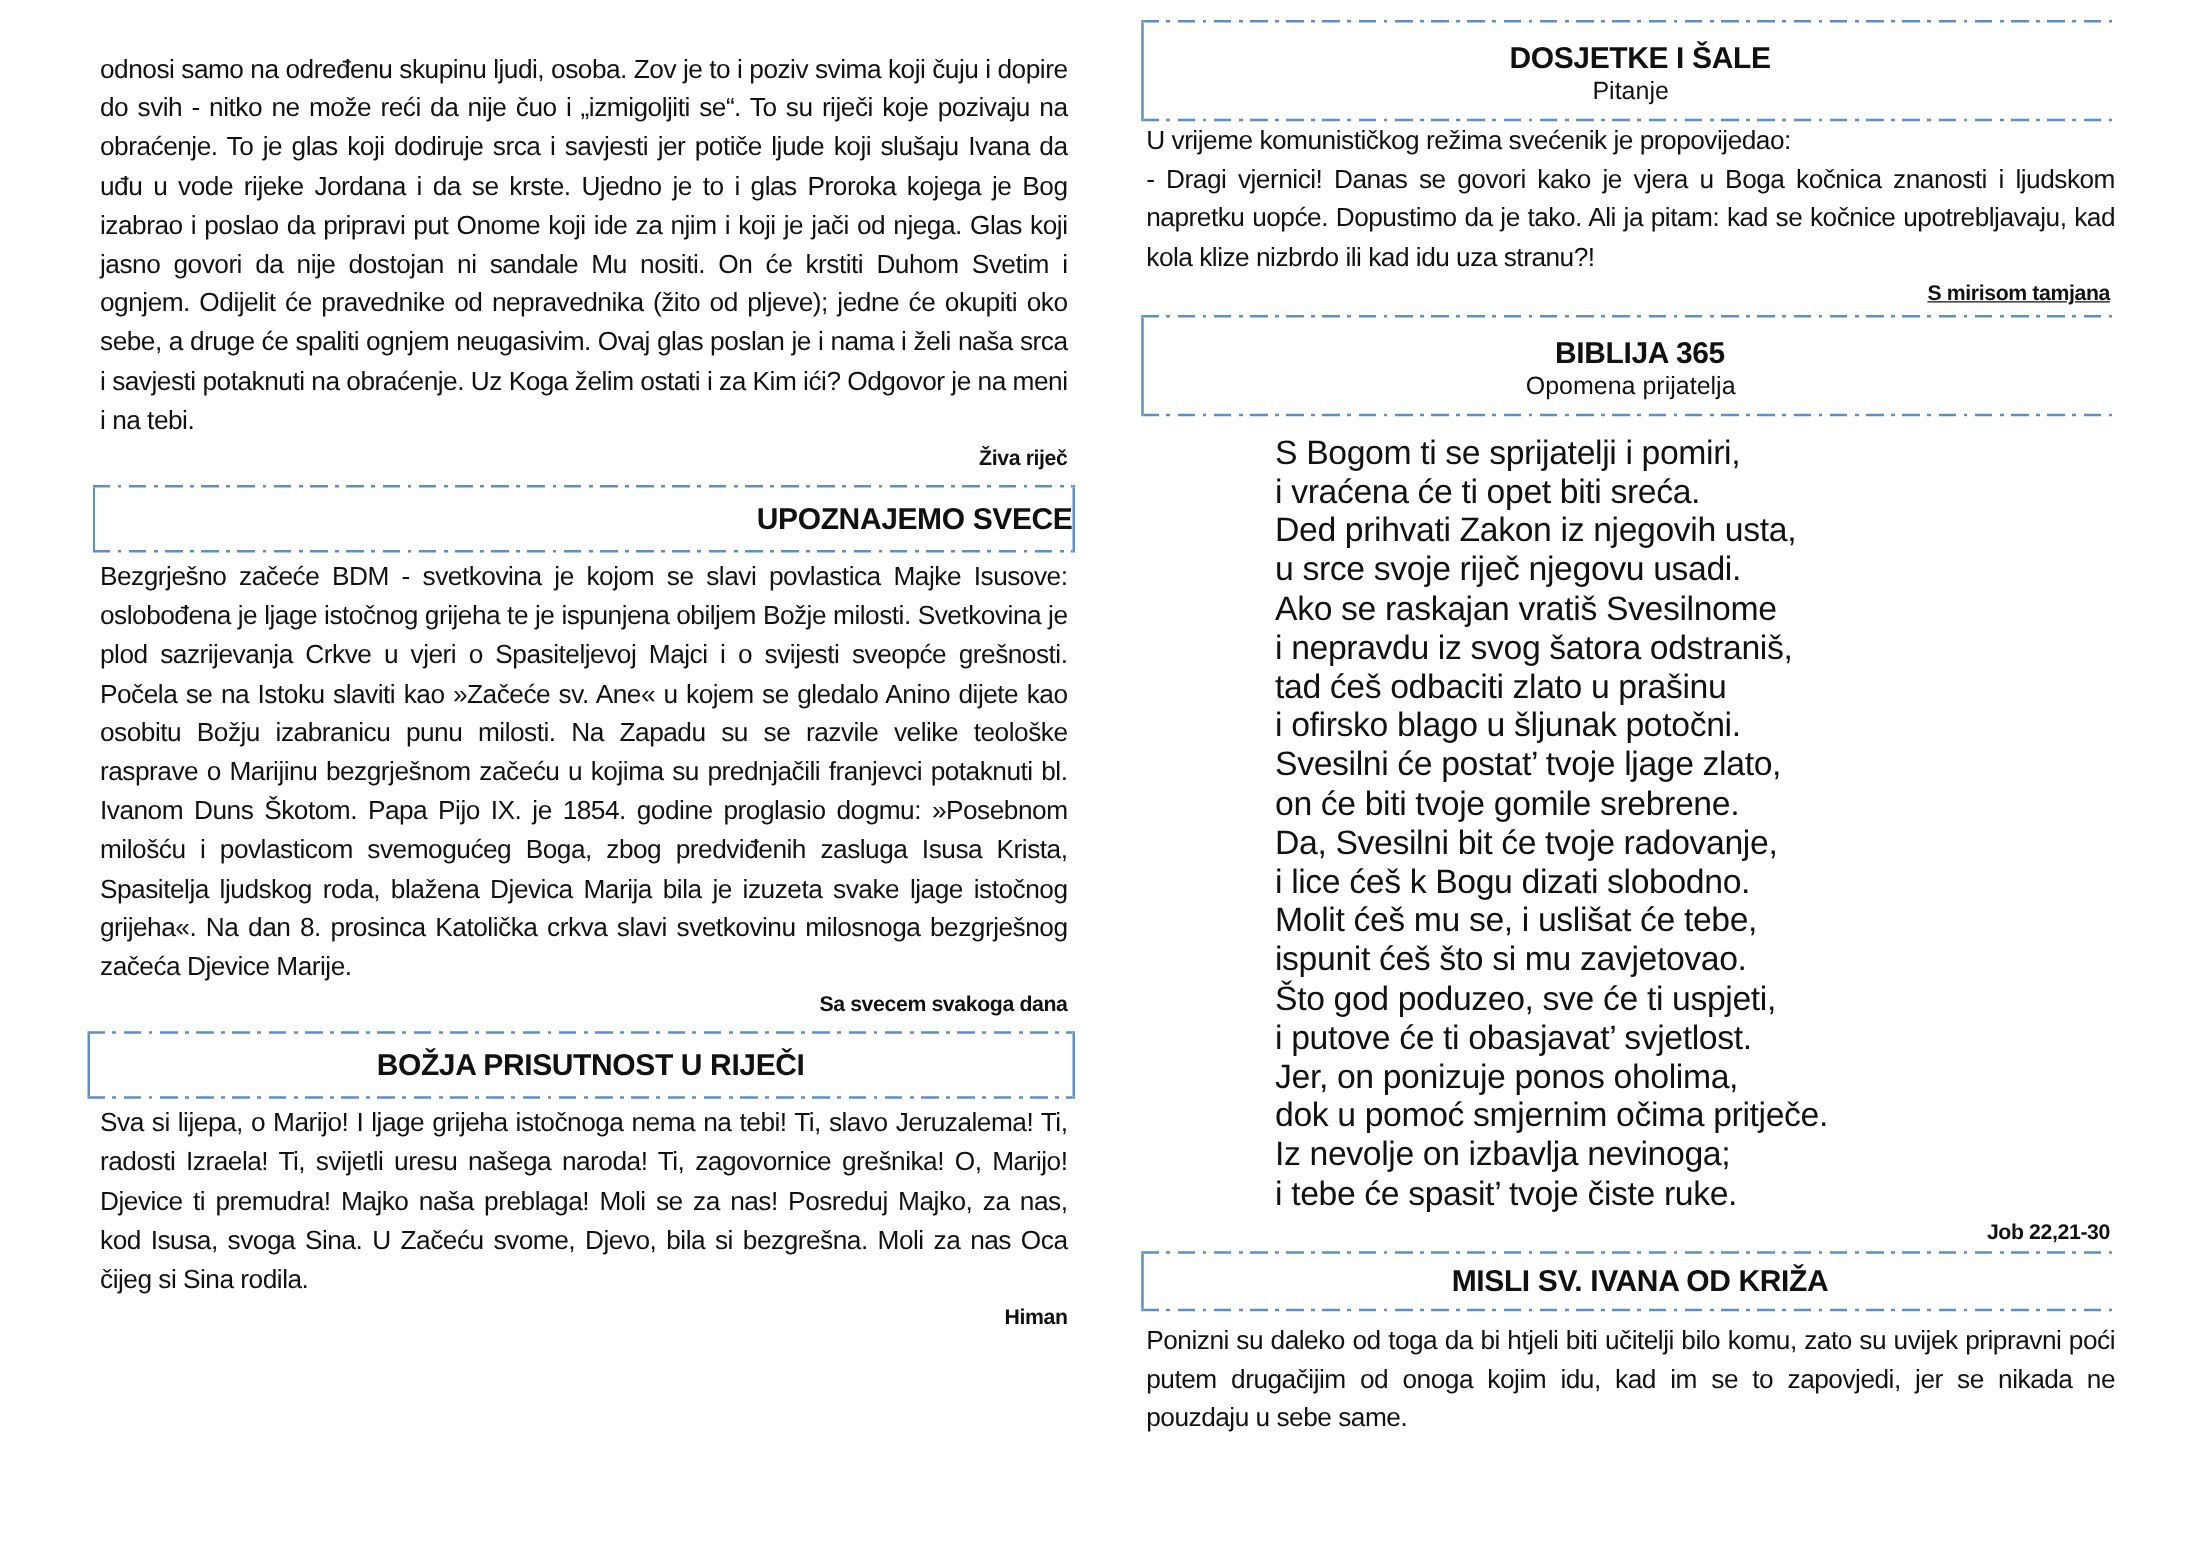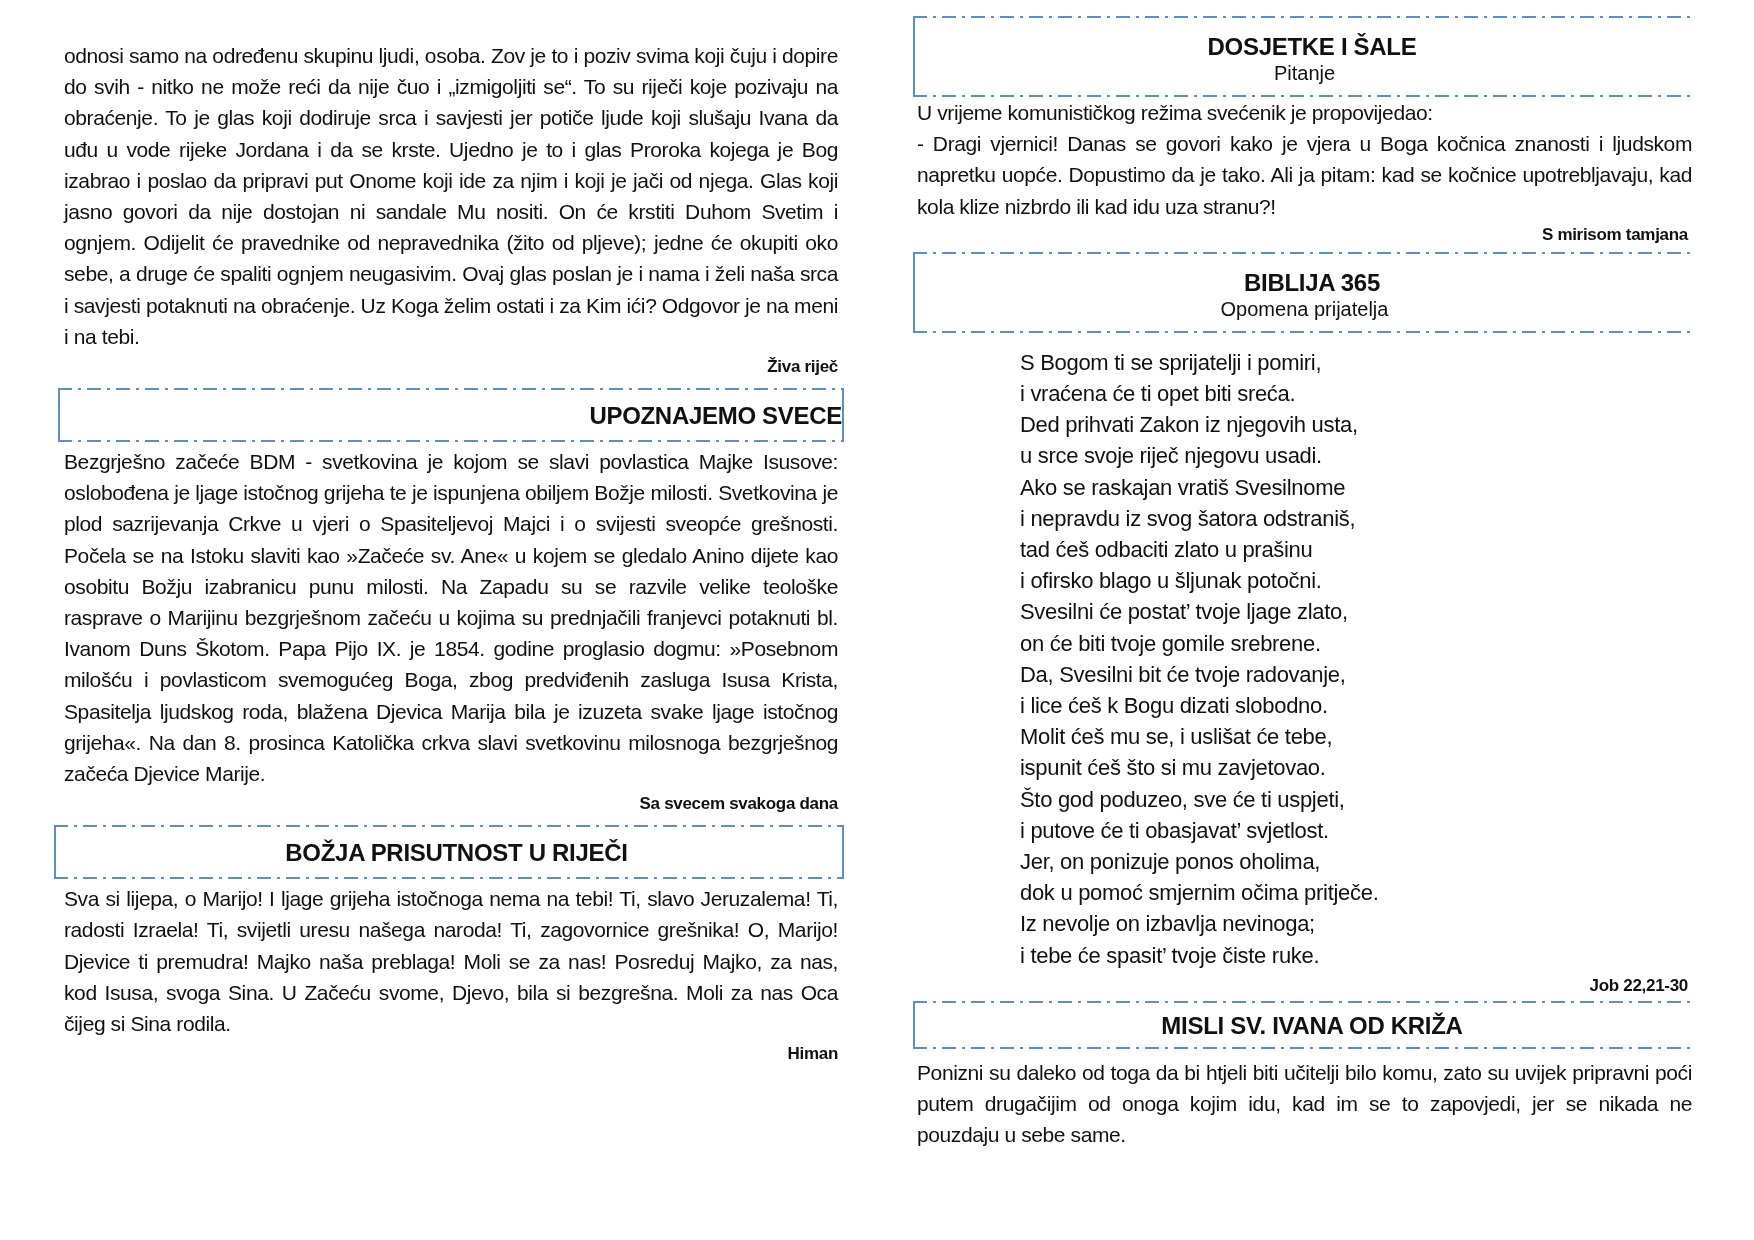--- a/index.html
+++ b/index.html
@@ -2,21 +2,21 @@
 <html><head>
   <meta charset="utf-8">
   <style>
     html, body { margin: 0; padding: 0; background: #ffffff; }
     body {
       width: 1754px; height: 1240px; position: relative; overflow: hidden;
       font-family: "Liberation Sans", "DejaVu Sans", sans-serif;
       color: #111111;
     }
     .col { position: absolute; }
-    .col-left { left: 58px; top: 40px; width: 786px; }
+    .col-left { left: 74px; top: 40px; width: 786px; }
     .col-right { left: 913px; top: 16px; width: 783px; }
 
     .para {
       font-size: 21px; line-height: 31.2px; text-align: justify;
       margin: 0; padding: 0 6px; letter-spacing: -0.4px;
       text-align-last: left;
     }
     .source {
       font-size: 17px; font-weight: bold; text-align: right;
       padding-right: 6px; margin: 2px 0 10px 0; line-height: 22px;
@@ -30,21 +30,21 @@
     .box-title {
       font-size: 24px; font-weight: bold; line-height: 30px; letter-spacing: -0.3px; margin-left: 15px;
     }
     .box-sub { font-size: 20px; line-height: 22px; }
 
     .box-tall { padding: 14px 0 6px 0; height: 81px; }
     .box-short { padding: 11px 0 0 0; height: 54px; }
 
     .poem {
       margin: 14px 0 0 0; padding-left: 107px;
-      font-size: 22px; line-height: 31.2px; letter-spacing: -0.3px;
+      font-size: 27px; line-height: 31.2px; letter-spacing: -0.3px;
     }
     .poem-line { display: block; white-space: nowrap; }
   </style>
 </head>
 <body>
 
 <div class="col col-left">
   <p class="para">odnosi samo na određenu skupinu ljudi, osoba. Zov je to i poziv svima koji čuju i dopire do svih - nitko ne može reći da nije čuo i „izmigoljiti se“. To su riječi koje pozivaju na obraćenje. To je glas koji dodiruje srca i savjesti jer potiče ljude koji slušaju Ivana da uđu u vode rijeke Jordana i da se krste. Ujedno je to i glas Proroka kojega je Bog izabrao i poslao da pripravi put Onome koji ide za njim i koji je jači od njega. Glas koji jasno govori da nije dostojan ni sandale Mu nositi. On će krstiti Duhom Svetim i ognjem. Odijelit će pravednike od nepravednika (žito od pljeve); jedne će okupiti oko sebe, a druge će spaliti ognjem neugasivim. Ovaj glas poslan je i nama i želi naša srca i savjesti potaknuti na obraćenje. Uz Koga želim ostati i za Kim ići? Odgovor je na meni i na tebi.</p>
   <div class="source" style="margin-top:4px;">Živa riječ</div>
 
@@ -61,21 +61,21 @@
   <div class="source" style="margin-top:4px;">Himan</div>
 </div>
 
 <div class="col col-right">
   <div class="box box-tall">
     <div class="box-title">DOSJETKE I ŠALE</div>
     <div class="box-sub">Pitanje</div>
   </div>
   <p class="para" style="padding:0 4px;">U vrijeme komunističkog režima svećenik je propovijedao:</p>
   <p class="para" style="padding:0 4px;">- Dragi vjernici! Danas se govori kako je vjera u Boga kočnica znanosti i ljudskom napretku uopće. Dopustimo da je tako. Ali ja pitam: kad se kočnice upotrebljavaju, kad kola klize nizbrdo ili kad idu uza stranu?!</p>
-  <div class="source" style="padding-right:8px;margin-bottom:6px;">S mirisom tamjana</div>
+  <div class="source" style="padding-right:8px;margin-bottom:6px;text-decoration:underline;">S mirisom tamjana</div>
 
   <div class="box box-tall">
     <div class="box-title">BIBLIJA 365</div>
     <div class="box-sub">Opomena prijatelja</div>
   </div>
   <div class="poem" id="poem">
       <span class="poem-line">S Bogom ti se sprijatelji i pomiri,</span>
       <span class="poem-line">i vraćena će ti opet biti sreća.</span>
       <span class="poem-line">Ded prihvati Zakon iz njegovih usta,</span>
       <span class="poem-line">u srce svoje riječ njegovu usadi.</span>

